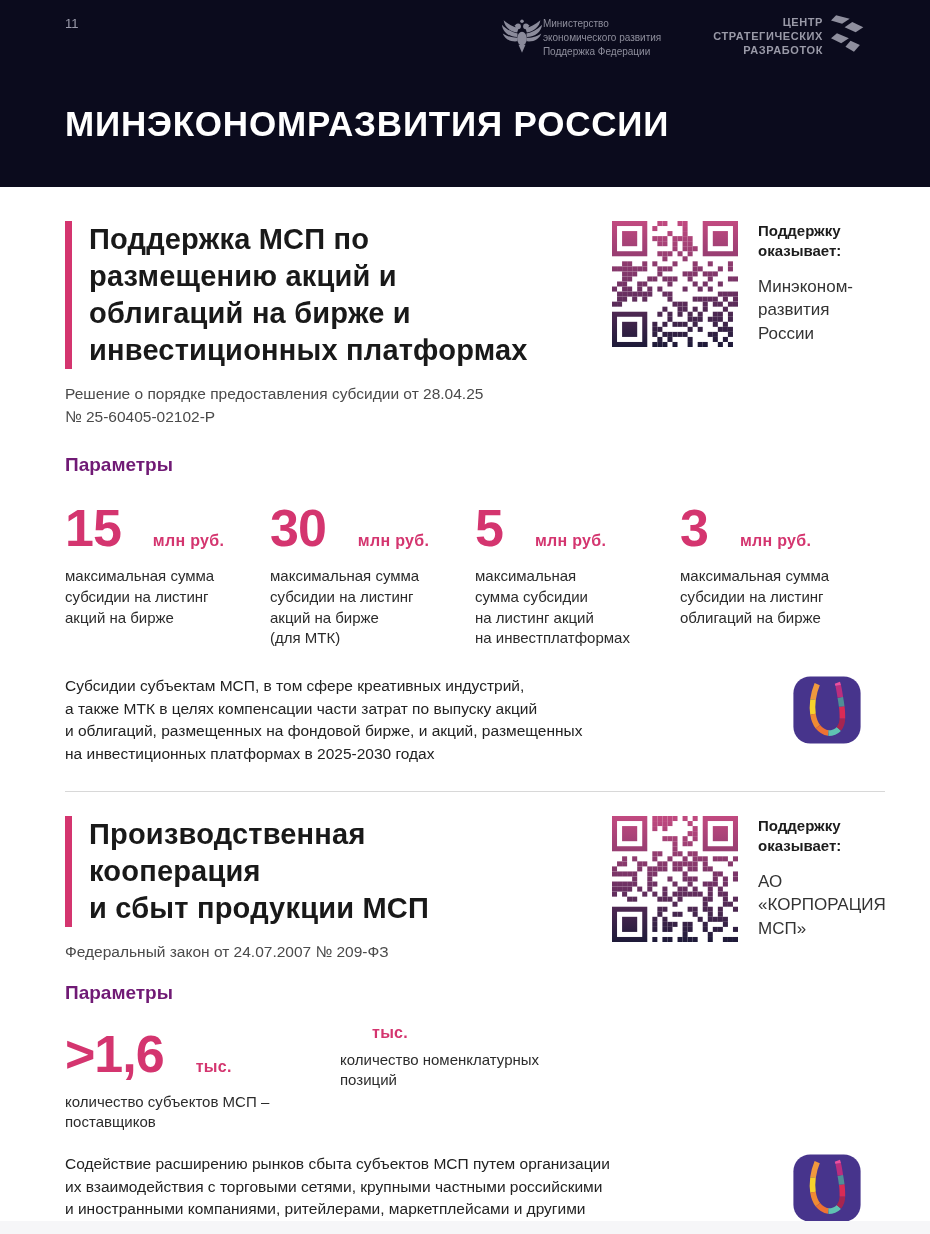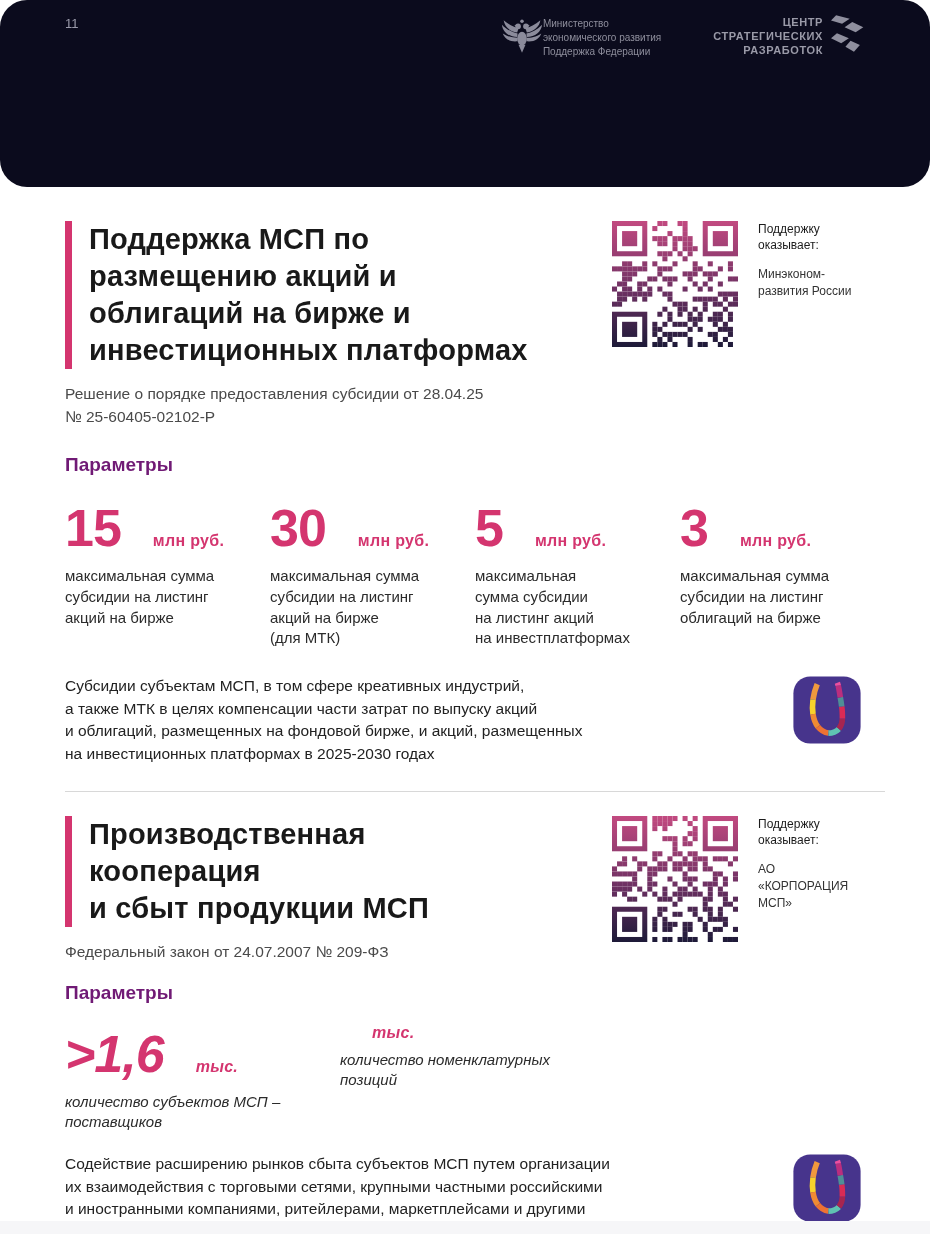--- a/index.html
+++ b/index.html
@@ -3,21 +3,21 @@
 <meta charset="utf-8">
 <style>
   * { margin:0; padding:0; box-sizing:border-box; }
   html,body { background:#e9e9ec; }
   body { font-family:"Liberation Sans", sans-serif; }
   .page{
     width:930px; height:1234px; background:#fff; position:relative;
     overflow:hidden; margin:0 auto; color:#1f1f1f;
   }
   
-  .hdr{ height:187px; background:var(--header-bg,#0b0b1d); padding:14px 65px 0 65px; position:relative;border-radius:27px; }
+  .hdr{ height:187px; background:var(--header-bg,#0b0b1d); padding:14px 65px 0 65px; position:relative; }
   .hdr-top{ display:flex; justify-content:space-between; align-items:flex-start; }
   .page-num{ color:#9a9aaa; font-size:13px; padding-top:2px; }
   .hdr-right{ display:flex; align-items:flex-start; gap:52px; }
   .ministry{ display:flex; align-items:center; }
   .ministry-text{ color:#8e8e9c; font-size:10px; line-height:14px; }
   .csr{ display:flex; align-items:center; gap:8px; }
   .csr-text{ color:#9a9aa8; font-size:11px; line-height:14px; text-align:right; letter-spacing:.6px; font-weight:bold; }
   .hdr-title{
     position:absolute; left:65px; top:104px; color:#fff;
     font-size:35px; font-weight:800; letter-spacing:.8px;
@@ -25,31 +25,31 @@
   
   .content{ padding:34px 65px 0 65px; }
   .sec-row{ display:flex; justify-content:space-between; }
   .sec-title-wrap{ display:flex; }
   .bar{ width:7px; background:var(--accent,#d4356f); margin-right:17px; }
   .sec-title{ font-size:29px; line-height:1.28; font-weight:800; color:#191919; white-space:pre-line; letter-spacing:.2px; }
   .sec-sub{ margin-top:14px; font-size:15.5px; line-height:1.45; color:#4a4a4a; white-space:pre-line; }
   .sec-right{ display:flex; width:253px; flex:0 0 253px; }
   .qr{ width:126px; height:126px; flex:0 0 126px; }
   .support{ margin-left:20px; width:107px; }
-  .support-label{ font-size:12px; font-weight:400; line-height:1.35; color:#1c1c1c; white-space:pre-line; }
-  .support-org{ margin-top:13px; font-size:12px; line-height:1.4; color:#333; white-space:pre-line; }
+  .support-label{ font-size:15px; font-weight:700; line-height:1.35; color:#1c1c1c; white-space:pre-line; }
+  .support-org{ margin-top:13px; font-size:17px; line-height:1.4; color:#333; white-space:pre-line; }
   .params-h{ font-size:19px; font-weight:800; color:#701a75; }
   .stats{ display:flex; }
   .stat .val-row{ display:flex; align-items:baseline; color:var(--accent,#d4356f); }
   .stat .val{ font-size:52px; font-weight:800; letter-spacing:-1px; }
   .stat .unit{ font-size:16px; font-weight:800; margin-left:12px; letter-spacing:.3px;padding-left:20px; }
   .stat .desc{ margin-top:8px; font-size:15px; line-height:1.38; color:#2b2b2b; white-space:pre-line; }
   .stats-4 .stat{ width:205px; }
   .stats-4 .stat:last-child{ width:185px; }
-  .stats-2 .stat{ width:275px;font-style:italic; }
+  .stats-2 .stat{ width:275px; }
   .desc-row{ display:flex; justify-content:space-between; align-items:flex-start; }
   .sec-desc{ font-size:15.5px; line-height:1.45; color:#222; white-space:pre-line; width:630px; }
   .app-icon{ flex:0 0 70px; margin-right:3px; }
   .divider{ border:none; border-top:1px solid #d8d8d8; margin:26px -20px 0 0; }
   .bottom-strip{ position:absolute; left:0; bottom:0; width:100%; height:13px; background:#f6f6f8; }
   .mt-params1{ margin-top:26px; } .mt-stats1{ margin-top:22px; } .mt-desc1{ margin-top:26px; }
   .sec2{ padding-top:24px; }
   .mt-params2{ margin-top:18px; } .mt-stats2{ margin-top:20px; } .mt-desc2{ margin-top:20px; }
 </style>
 </head>
@@ -102,20 +102,21 @@
                 <path d="M25,9 L38,15 L29,21 L16,15 Z"></path>
                 <path d="M7,22 L21,28 L12,34 L0,28 Z"></path>
                 <path d="M23,31 L34,36 L27,44 L17,38 Z"></path>
               </g>
             </svg>
           </span>
         </div>
 
       </div>
     </div>
+    <div class="hdr-title">МИНЭКОНОМРАЗВИТИЯ РОССИИ</div>
   </div>
 
   <div class="content">
 
     <section>
       <div class="sec-row">
         <div>
           <div class="sec-title-wrap">
             <div class="bar"></div>
             <h2 class="sec-title">Поддержка МСП по

